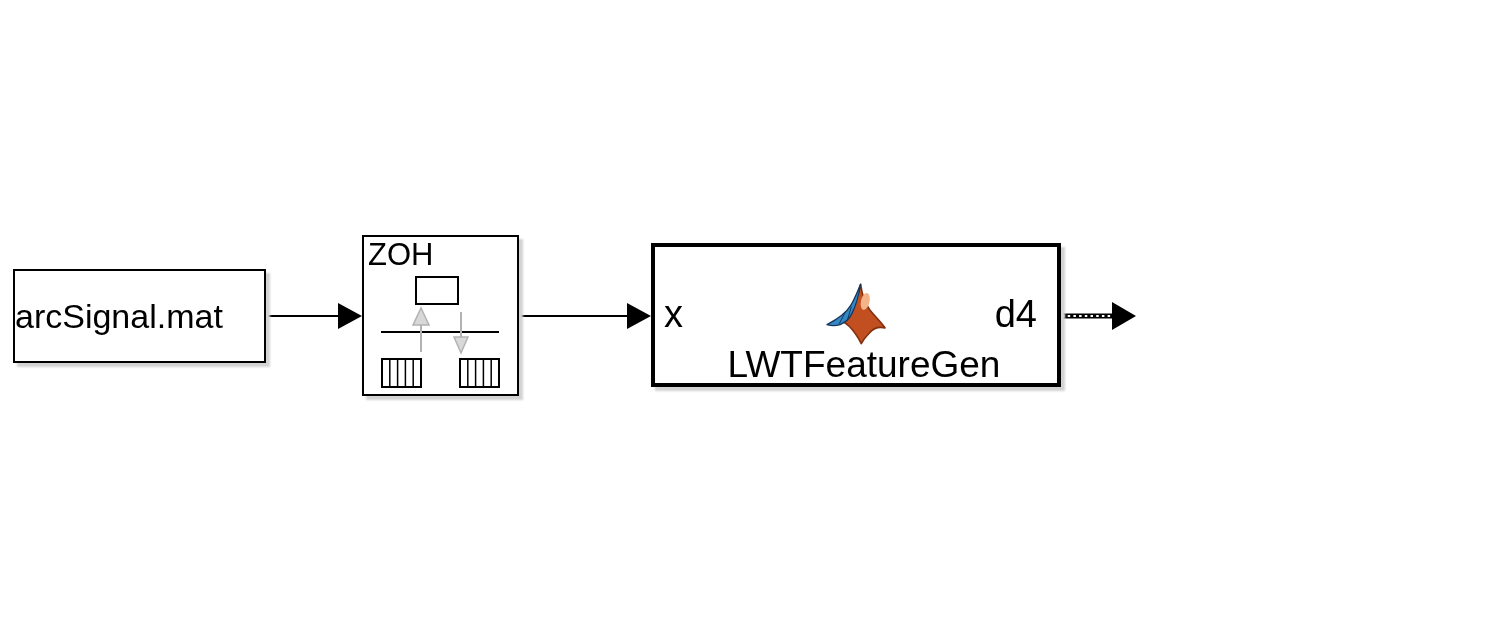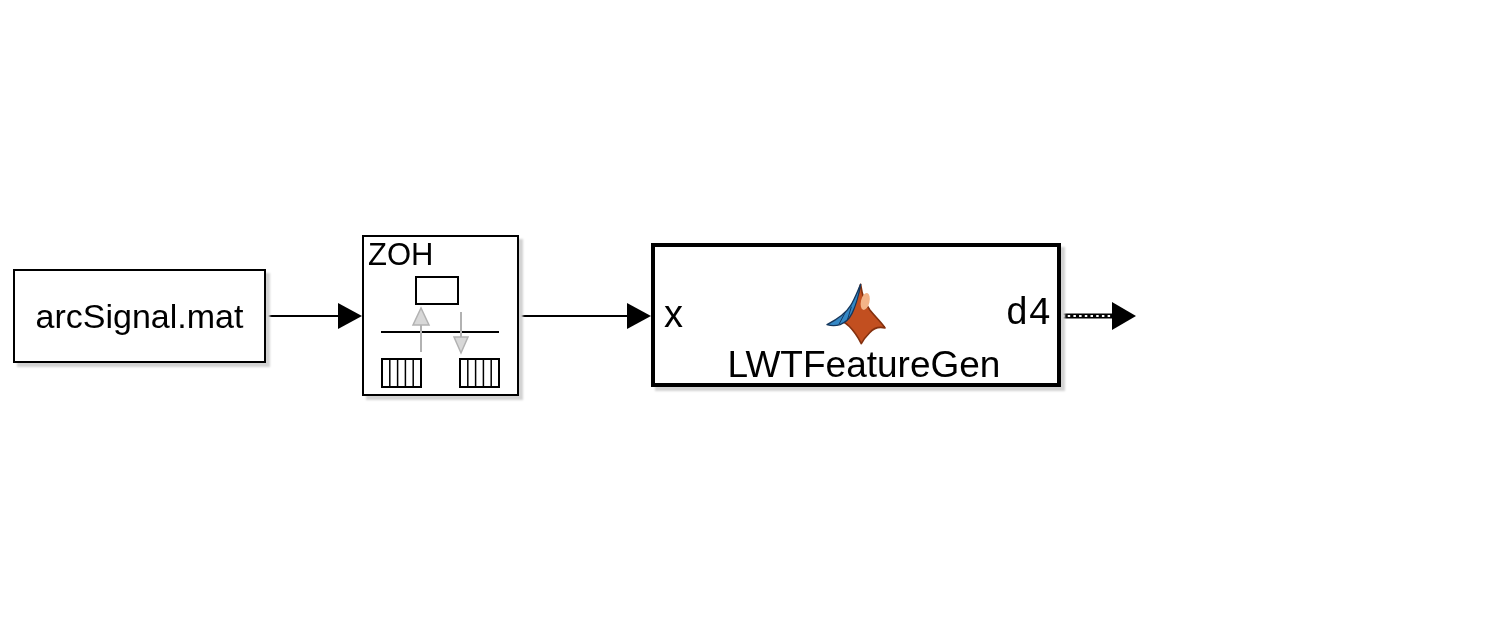--- a/index.html
+++ b/index.html
@@ -19,41 +19,41 @@
   }
   .block {
     position: absolute;
     background: #ffffff;
     border: 2px solid #000000;
     box-sizing: border-box;
     box-shadow: 4px 4px 2px #d3d3d3;
   }
   .block-source {
     left: 13px; top: 269px; width: 253px; height: 94px;
-    display: flex; align-items: center; justify-content: center;
+    display: flex; align-items: center; justify-content: flex-start;
     font-size: 34px;
   }
   .block-zoh {
     left: 362px; top: 235px; width: 157px; height: 161px;
   }
   .zoh-label {
     position: absolute; left: 4px; top: 0px;
     font-size: 31px; line-height: 36px;
   }
   .zoh-icon { position: absolute; left: 0; top: 0; }
   .block-fcn {
     left: 651px; top: 243px; width: 410px; height: 144px;
     border-width: 4px;
   }
   .port-label {
     position: absolute; top: 50%; transform: translateY(-52%);
     font-size: 38px; line-height: 38px;
   }
   .port-in  { left: 9px; }
-  .port-out { right: 6px; font-family: Liberation Mono, monospace; }
+  .port-out { right: 20px; }
   .matlab-logo {
     position: absolute; left: 50%; top: 34px;
     transform: translateX(-50%);
   }
   .fcn-name {
     position: absolute; left: 16px; right: 0; bottom: -1px;
     text-align: center; font-size: 37px; line-height: 38px;
     white-space: nowrap;
   }
   .block-sink {

